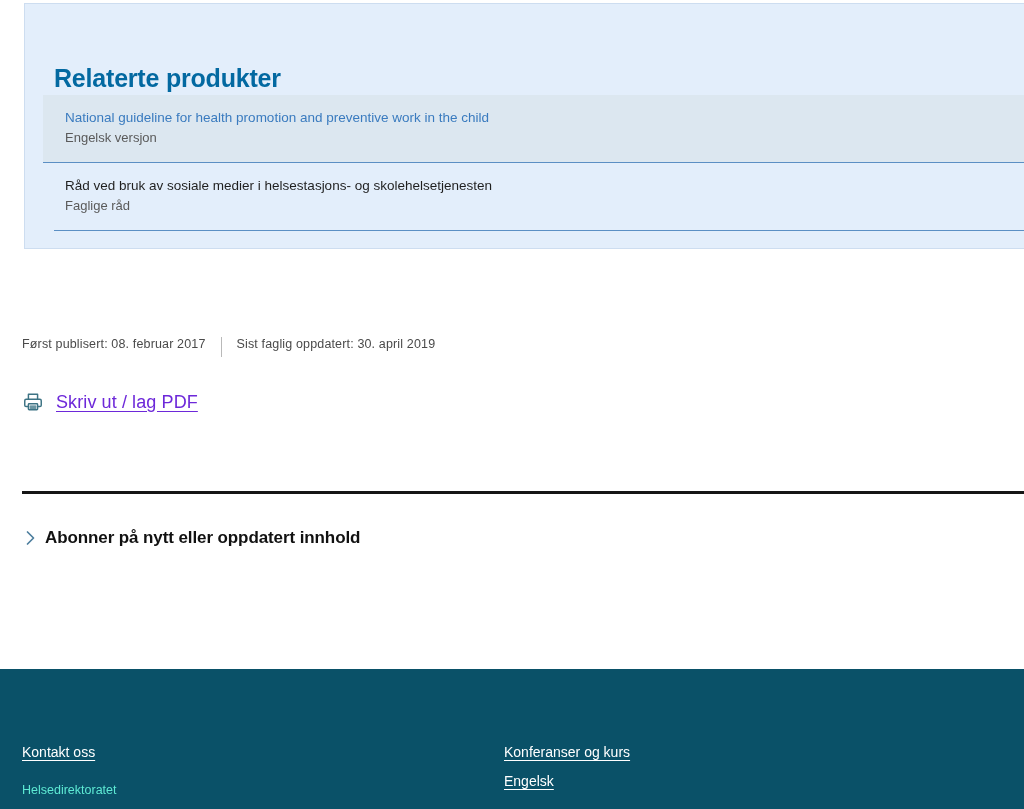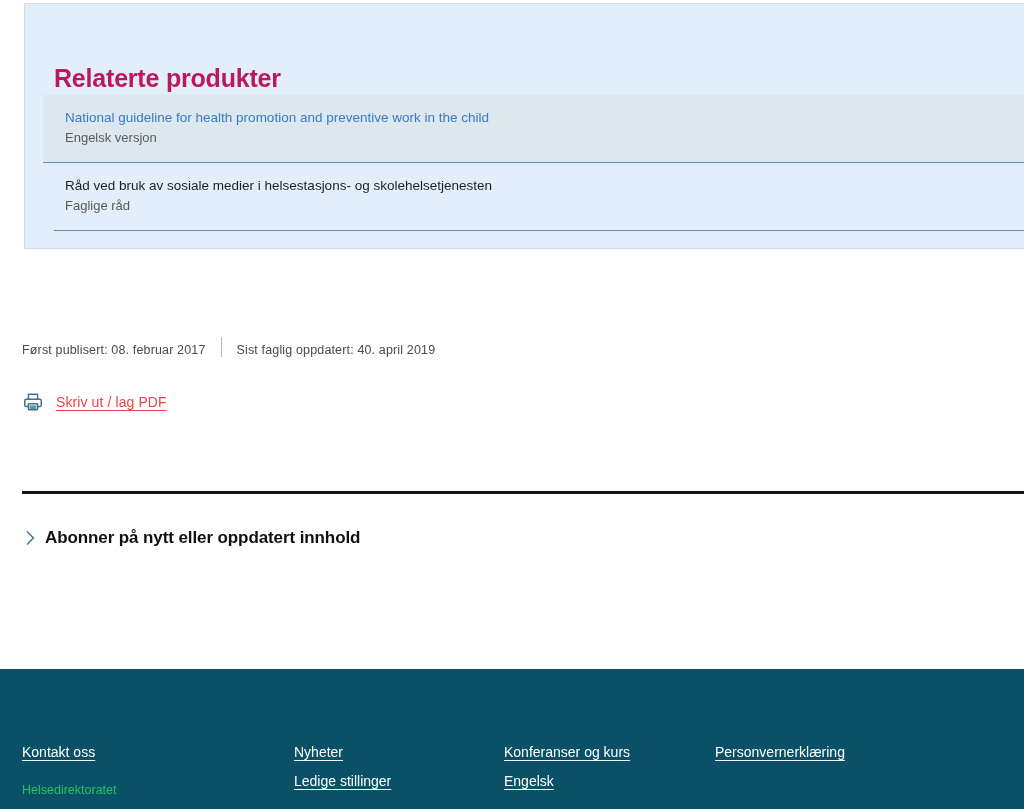--- a/index.html
+++ b/index.html
@@ -27,21 +27,21 @@
     border: 1px solid #cdddf0;
     box-sizing: border-box;
   }
   .related-title {
     position: absolute;
     left: 29px;
     top: 40px;
     font-size: 25px;
     font-weight: bold;
     letter-spacing: -0.2px;
-    color: #be185d;
+    color: #0369a1;
     line-height: 1.1;
   }
 
   .related-list {
     position: absolute;
     left: 29px;
     top: 91px;
     right: 0;
   }
   .related-row {
@@ -73,21 +73,21 @@
     color: #5a5a5a;
     margin-top: 0px;
   }
 
   
   .meta-line {
     position: absolute;
     left: 22px;
     top: 337px;
     display: flex;
-    align-items: flex-end;
+    align-items: flex-start;
     font-size: 12.5px;
     color: #4a4a4a;
     letter-spacing: 0.15px;
   }
   .meta-sep {
     display: inline-block;
     width: 1px;
     height: 20px;
     background: #b9b9b9;
     margin: 0 15px;
@@ -101,22 +101,22 @@
     display: flex;
     align-items: center;
   }
   .printer-icon {
     width: 22px;
     height: 22px;
     display: block;
   }
   .print-label {
     margin-left: 12px;
-    font-size: 14px;
-    color: #ef4444;
+    font-size: 18px;
+    color: #6d28d9;
     text-decoration: underline;
     text-underline-offset: 3px;
     letter-spacing: 0.1px;
   }
 
   
   .rule {
     position: absolute;
     left: 22px;
     top: 491px;
@@ -173,21 +173,21 @@
     text-decoration: underline;
     text-underline-offset: 3px;
     white-space: nowrap;
   }
   .footer-address {
     margin-top: 9px;
   }
   .footer-address div {
     font-size: 12.5px;
     line-height: 20px;
-    color: #22c55e;
+    color: #5eead4;
     white-space: nowrap;
     margin-top: 13px;
   }
 </style>
 </head>
 <body>
 
 <section class="related-card">
   <h2 class="related-title">Relaterte produkter</h2>
 
@@ -203,21 +203,21 @@
       <span class="row-title plain">Råd ved bruk av sosiale medier i helsestasjons- og skolehelsetjenesten</span>
       <div class="row-sub">Faglige råd</div>
     </div>
 
   </div>
 </section>
 
 <div class="meta-line">
   <span>Først publisert: 08. februar 2017</span>
   <span class="meta-sep"></span>
-  <span>Sist faglig oppdatert: 40. april 2019</span>
+  <span>Sist faglig oppdatert: 30. april 2019</span>
 </div>
 
 <div class="print-row">
   <span>
     <svg class="printer-icon" viewBox="0 0 24 24" fill="none" stroke="#3d7384" stroke-width="1.6" stroke-linecap="round" stroke-linejoin="round">
       <path d="M7 9V3.5h10V9"></path>
       <rect x="3" y="9" width="18" height="8" rx="1.5"></rect>
       <rect x="7" y="14" width="10" height="6.5" rx="0.8" fill="#ffffff"></rect>
       <line x1="9" y1="16.5" x2="15" y2="16.5"></line>
       <line x1="9" y1="18.5" x2="15" y2="18.5"></line>
@@ -240,28 +240,23 @@
 <footer class="footer">
 
   <div class="footer-col c0">
     <a href="#" class="footer-link">Kontakt oss</a>
     <div class="footer-address">
       <div>Helsedirektoratet</div>
       <div>Vitaminveien 4</div>
     </div>
   </div>
 
-  <div class="footer-col c1">
-    <a href="#" class="footer-link">Nyheter</a>
-    <a href="#" class="footer-link">Ledige stillinger</a>
-  </div>
 
   <div class="footer-col c2">
     <a href="#" class="footer-link">Konferanser og kurs</a>
     <a href="#" class="footer-link">Engelsk</a>
   </div>
 
   <div class="footer-col c3">
-    <a href="#" class="footer-link">Personvernerklæring</a>
   </div>
 
 
 </footer>
 
 </body></html>

